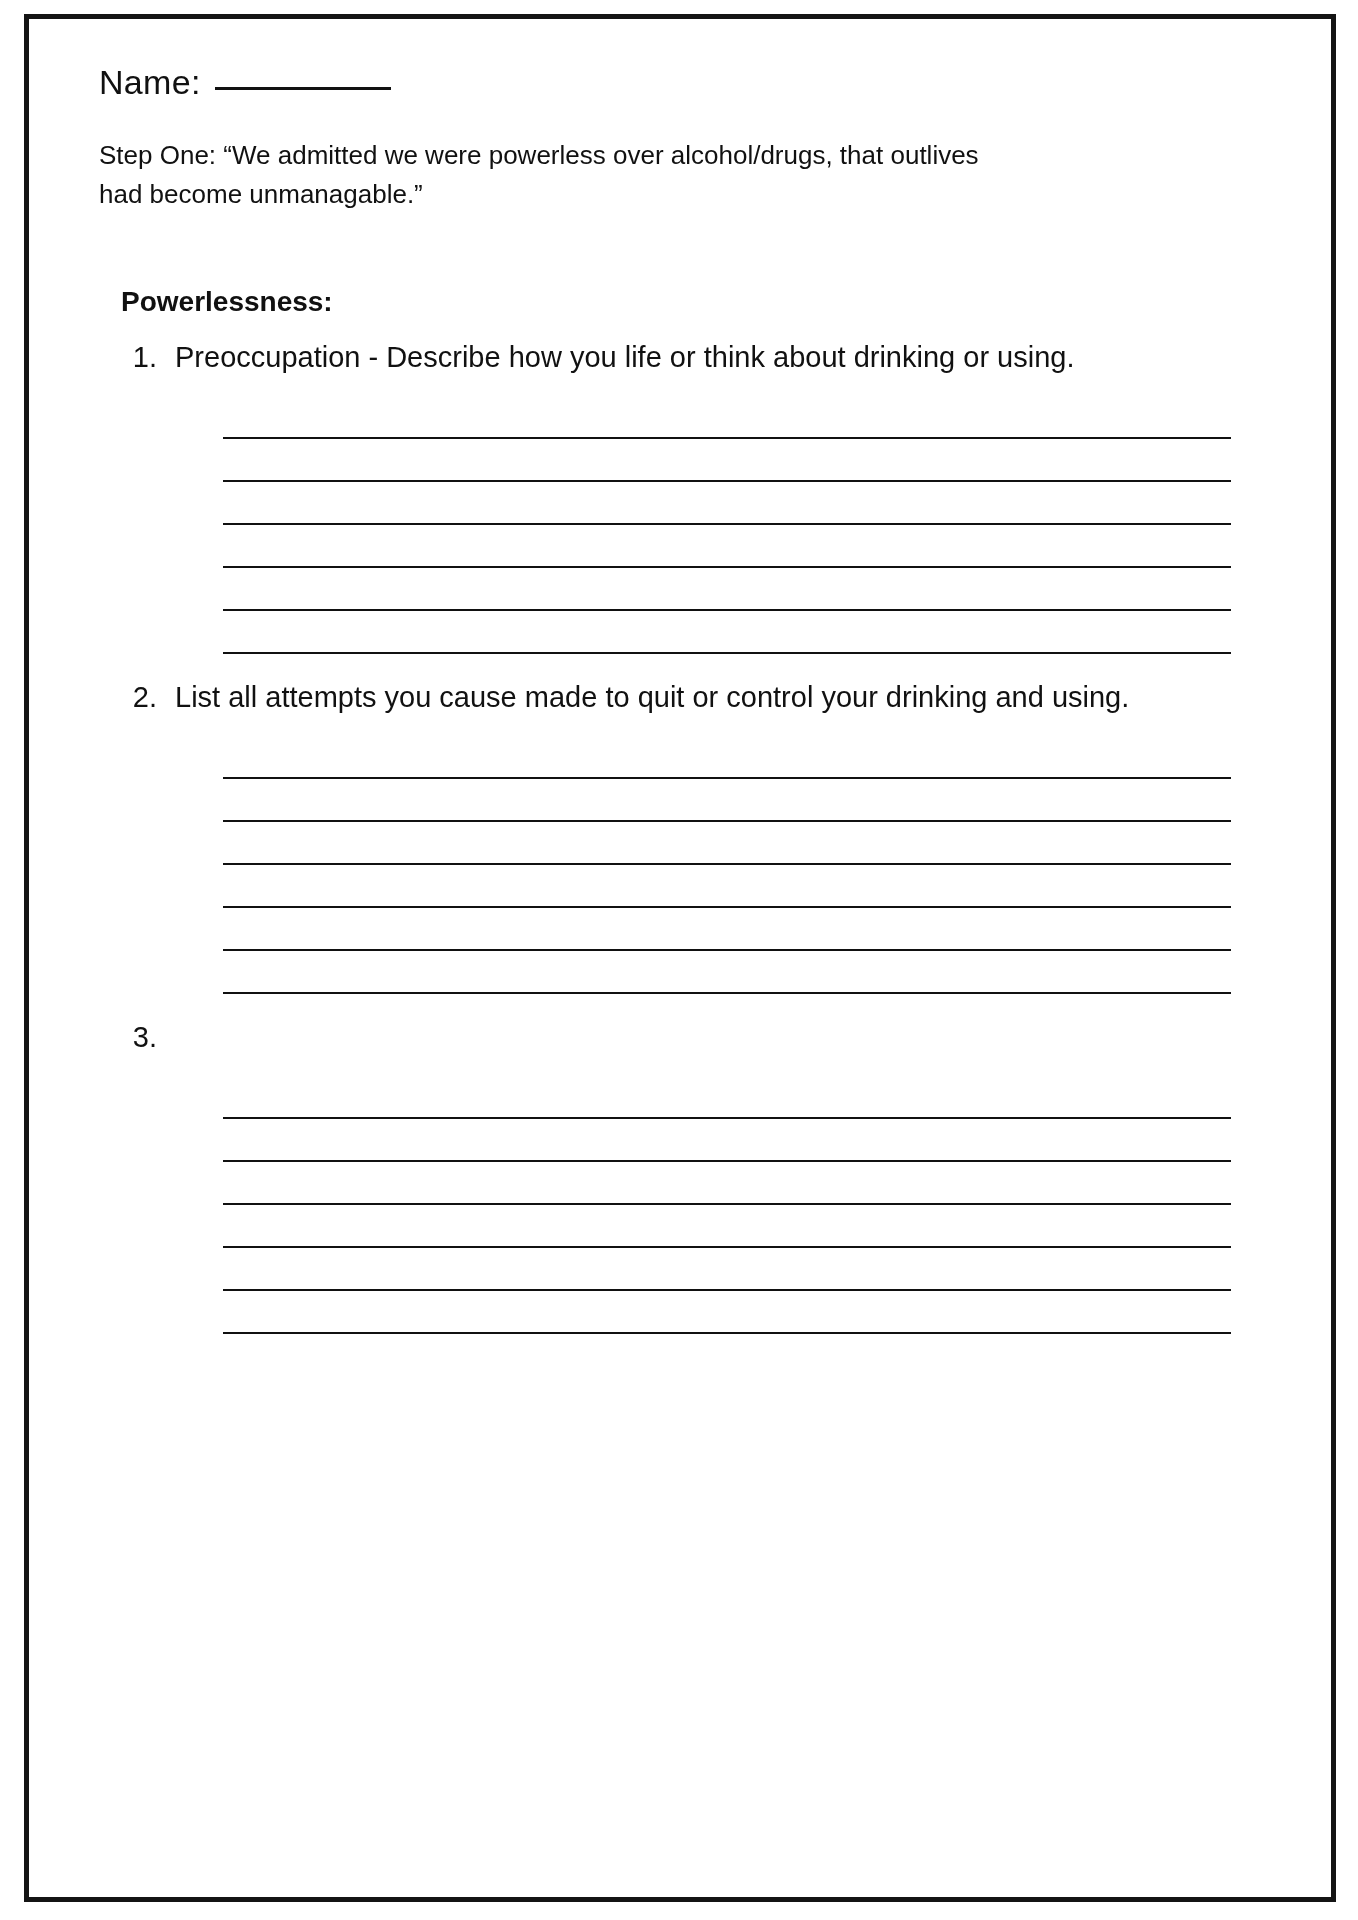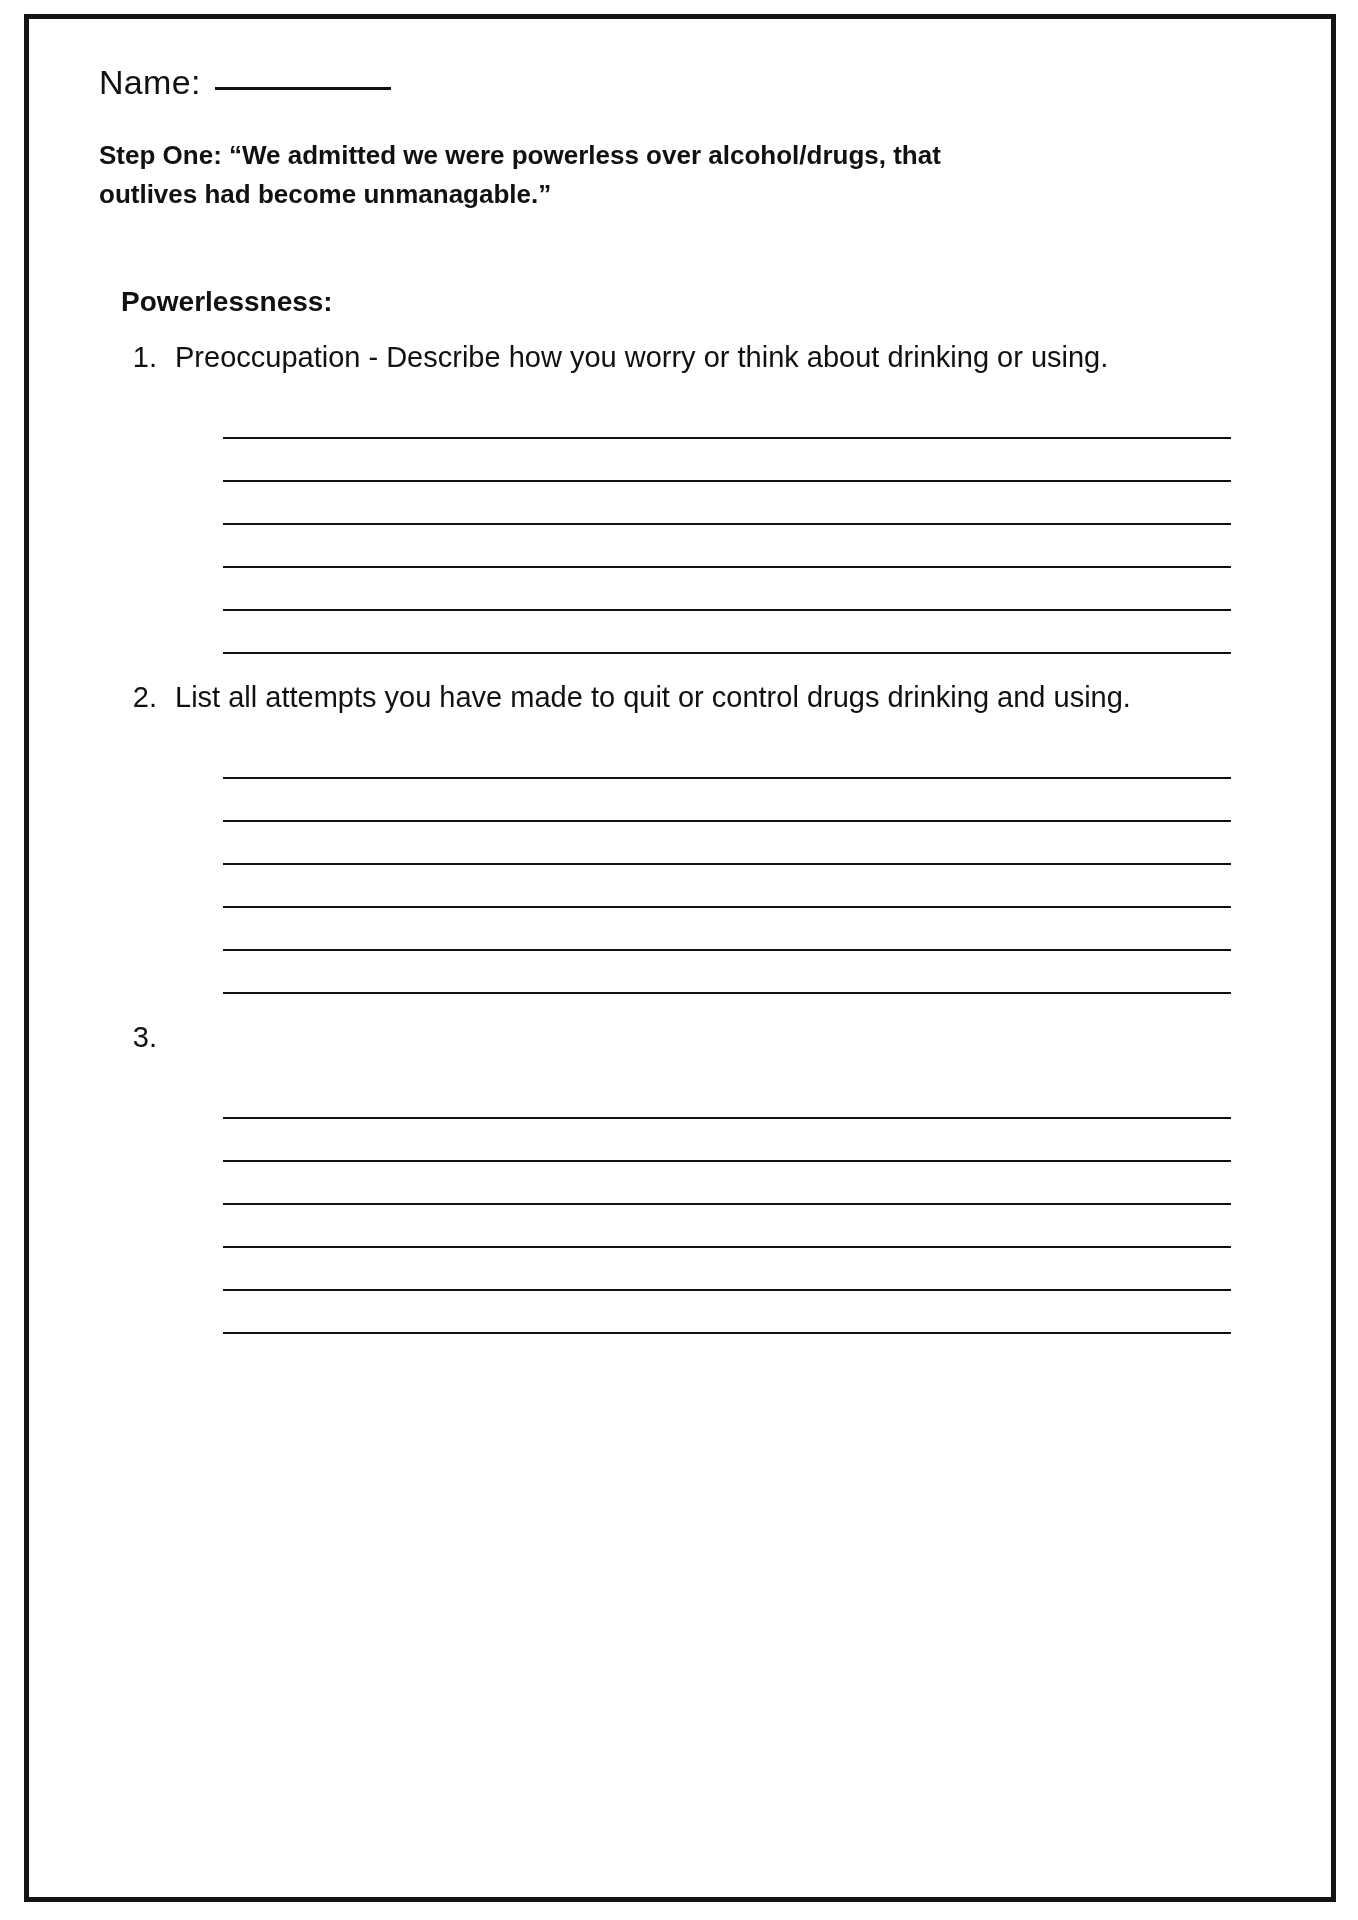--- a/index.html
+++ b/index.html
@@ -87,21 +87,20 @@
     transform: scaleY(1.08);
   }
 
   
   .step-quote {
     margin-top: 34px;
     font-size: 26px;
     line-height: 1.5;
     color: #111111;
     max-width: 900px;
-    font-weight: bold;
   }
 
   
   .section-heading {
     margin-top: 72px;
     margin-left: 22px;
     font-size: 28px;
     color: #111111;
     font-weight: bold;
   }
@@ -159,36 +158,36 @@
 
       <div class="step-quote">Step One: “We admitted we were powerless over alcohol/drugs, that outlives had become unmanagable.”</div>
 
       <div class="section-heading">Powerlessness:</div>
 
       <div class="q-list">
 
         <div class="q-block">
           <div class="q-item">
             <div class="q-num">1.</div>
-            <div class="q-text">Preoccupation - Describe how you worry or think about drinking or using.</div>
+            <div class="q-text">Preoccupation - Describe how you life or think about drinking or using.</div>
           </div>
           <div class="answer-lines">
             <div class="answer-line"></div>
             <div class="answer-line"></div>
             <div class="answer-line"></div>
             <div class="answer-line"></div>
             <div class="answer-line"></div>
             <div class="answer-line"></div>
           </div>
         </div>
 
         <div class="q-block gap-2">
           <div class="q-item">
             <div class="q-num">2.</div>
-            <div class="q-text">List all attempts you have made to quit or control drugs drinking and using.</div>
+            <div class="q-text">List all attempts you cause made to quit or control your drinking and using.</div>
           </div>
           <div class="answer-lines">
             <div class="answer-line"></div>
             <div class="answer-line"></div>
             <div class="answer-line"></div>
             <div class="answer-line"></div>
             <div class="answer-line"></div>
             <div class="answer-line"></div>
           </div>
         </div>

